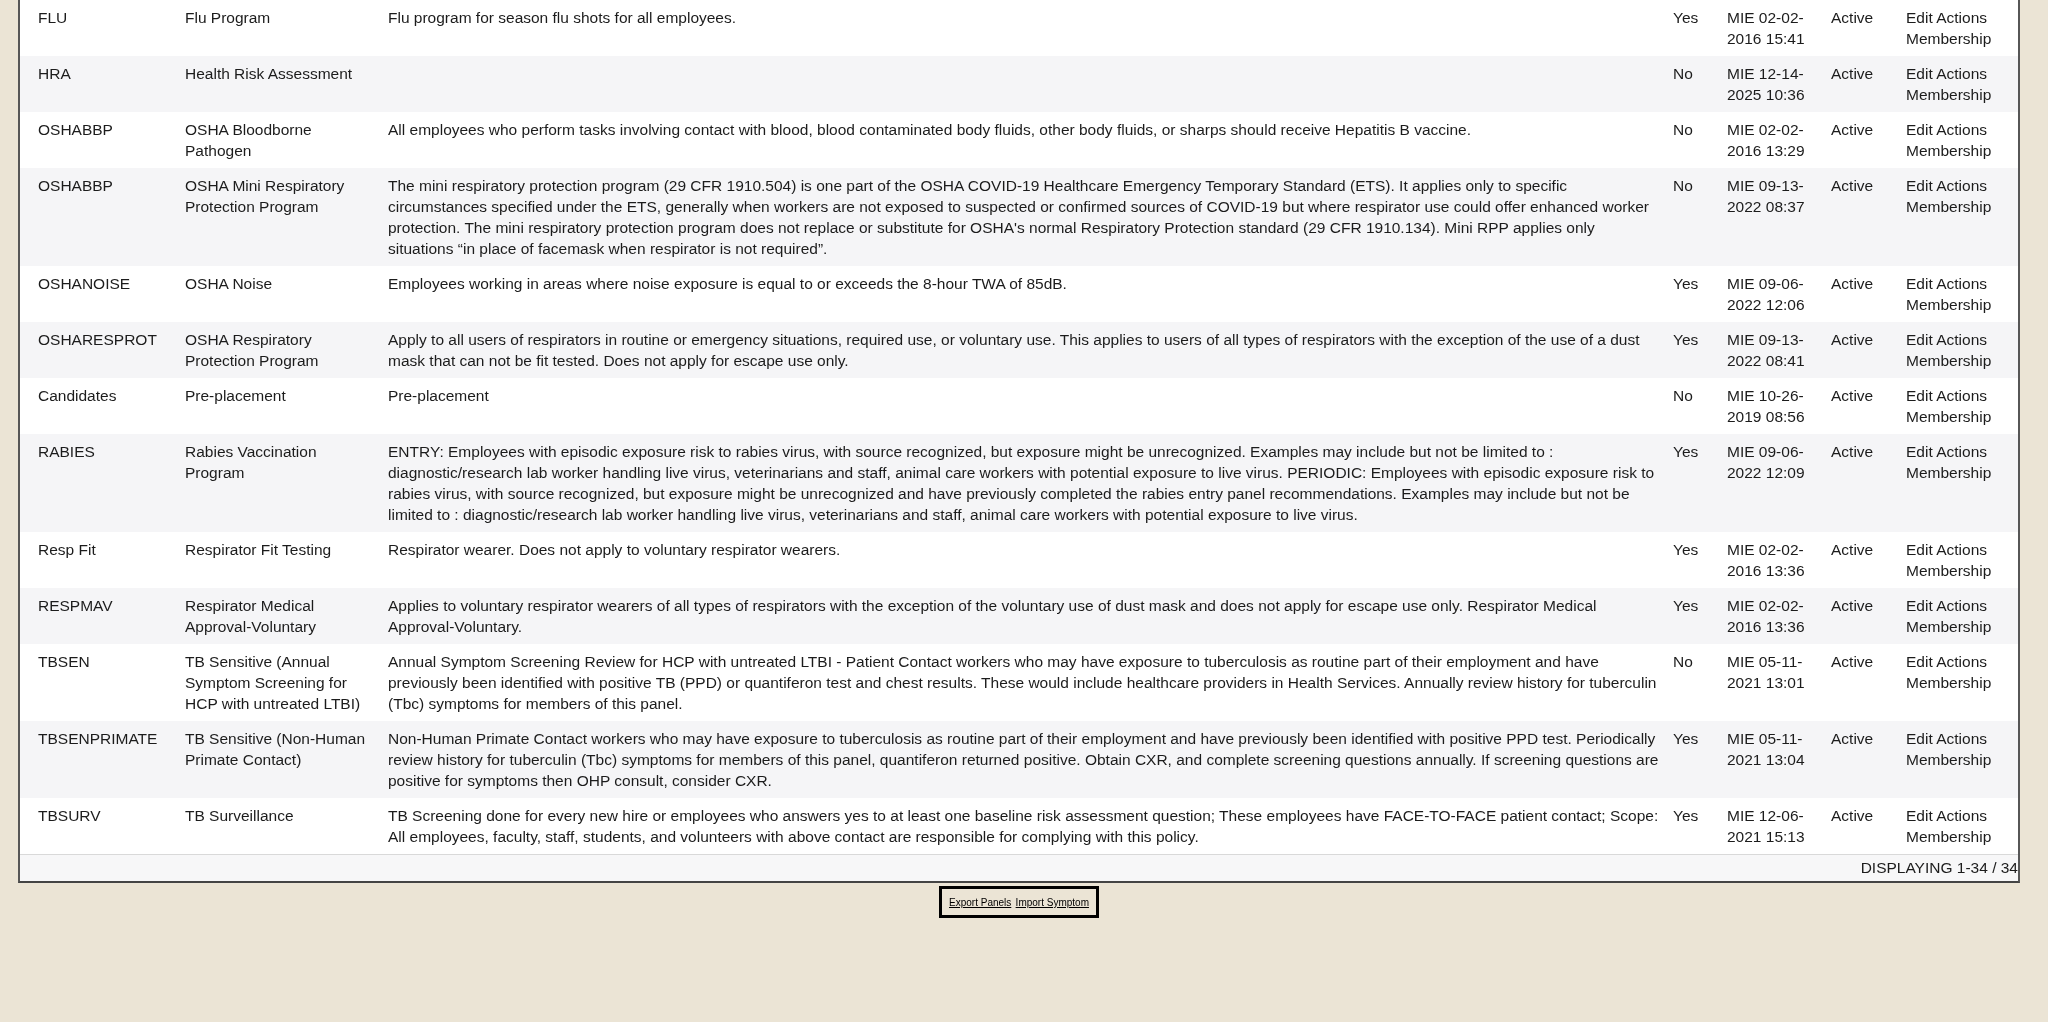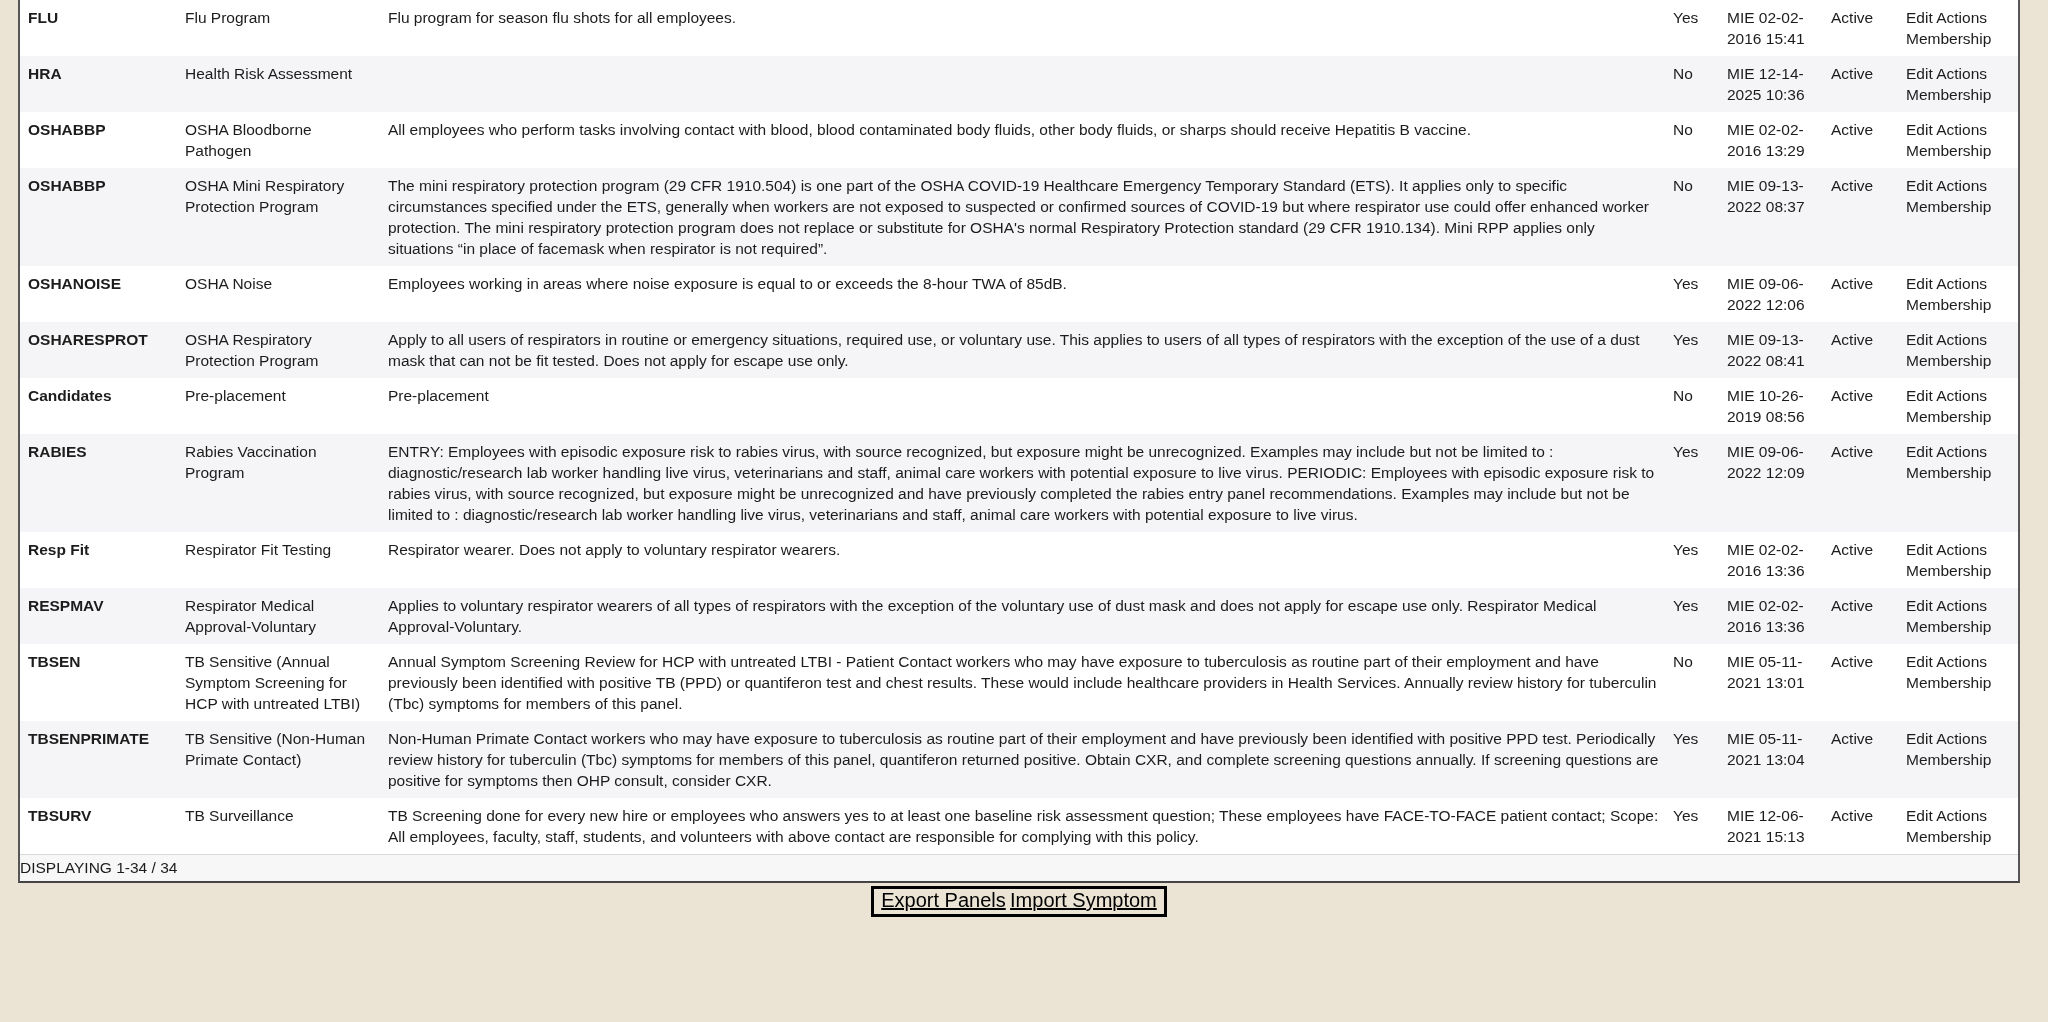--- a/index.html
+++ b/index.html
@@ -35,26 +35,26 @@
   col.c-required { width: 54px;  }
   col.c-modified { width: 104px; }
   col.c-status   { width: 75px;  }
   col.c-actions  { width: 112px; }
   td {
     vertical-align: top;
     padding: 7px 14px 7px 0;
     line-height: 21px;
     word-wrap: break-word;
   }
-  td.code-cell { padding-left: 8px; font-weight: bold; }
+  td.code-cell { padding-left: 18px; }
   tbody tr:nth-of-type(even) { background: #f5f5f7; }
   tfoot td {
     background: #f7f7f8;
     border-top: 1px solid #d9d9d9;
-    text-align: left;
+    text-align: right;
     padding: 3px 0 4px 0;
     line-height: 19px;
   }
   a.action-link {
     color: #1c1c1c;
     text-decoration: none;
     cursor: pointer;
   }
   .bottom-bar {
     text-align: center;
@@ -63,21 +63,21 @@
   .export-import-box {
     display: inline-block;
     border: 3px solid #000000;
     padding: 1px 7px 2px 7px;
     line-height: 21px;
   }
   .export-import-box a {
     color: #000000;
     text-decoration: underline;
     cursor: pointer;
-    font-size: 20px;
+    font-size: 10px;
     text-align: center;
   }
 </style>
 </head>
 <body>
 
 <div class="panel-wrap">
   <div class="panel">
     <table class="panels">
       <colgroup>

